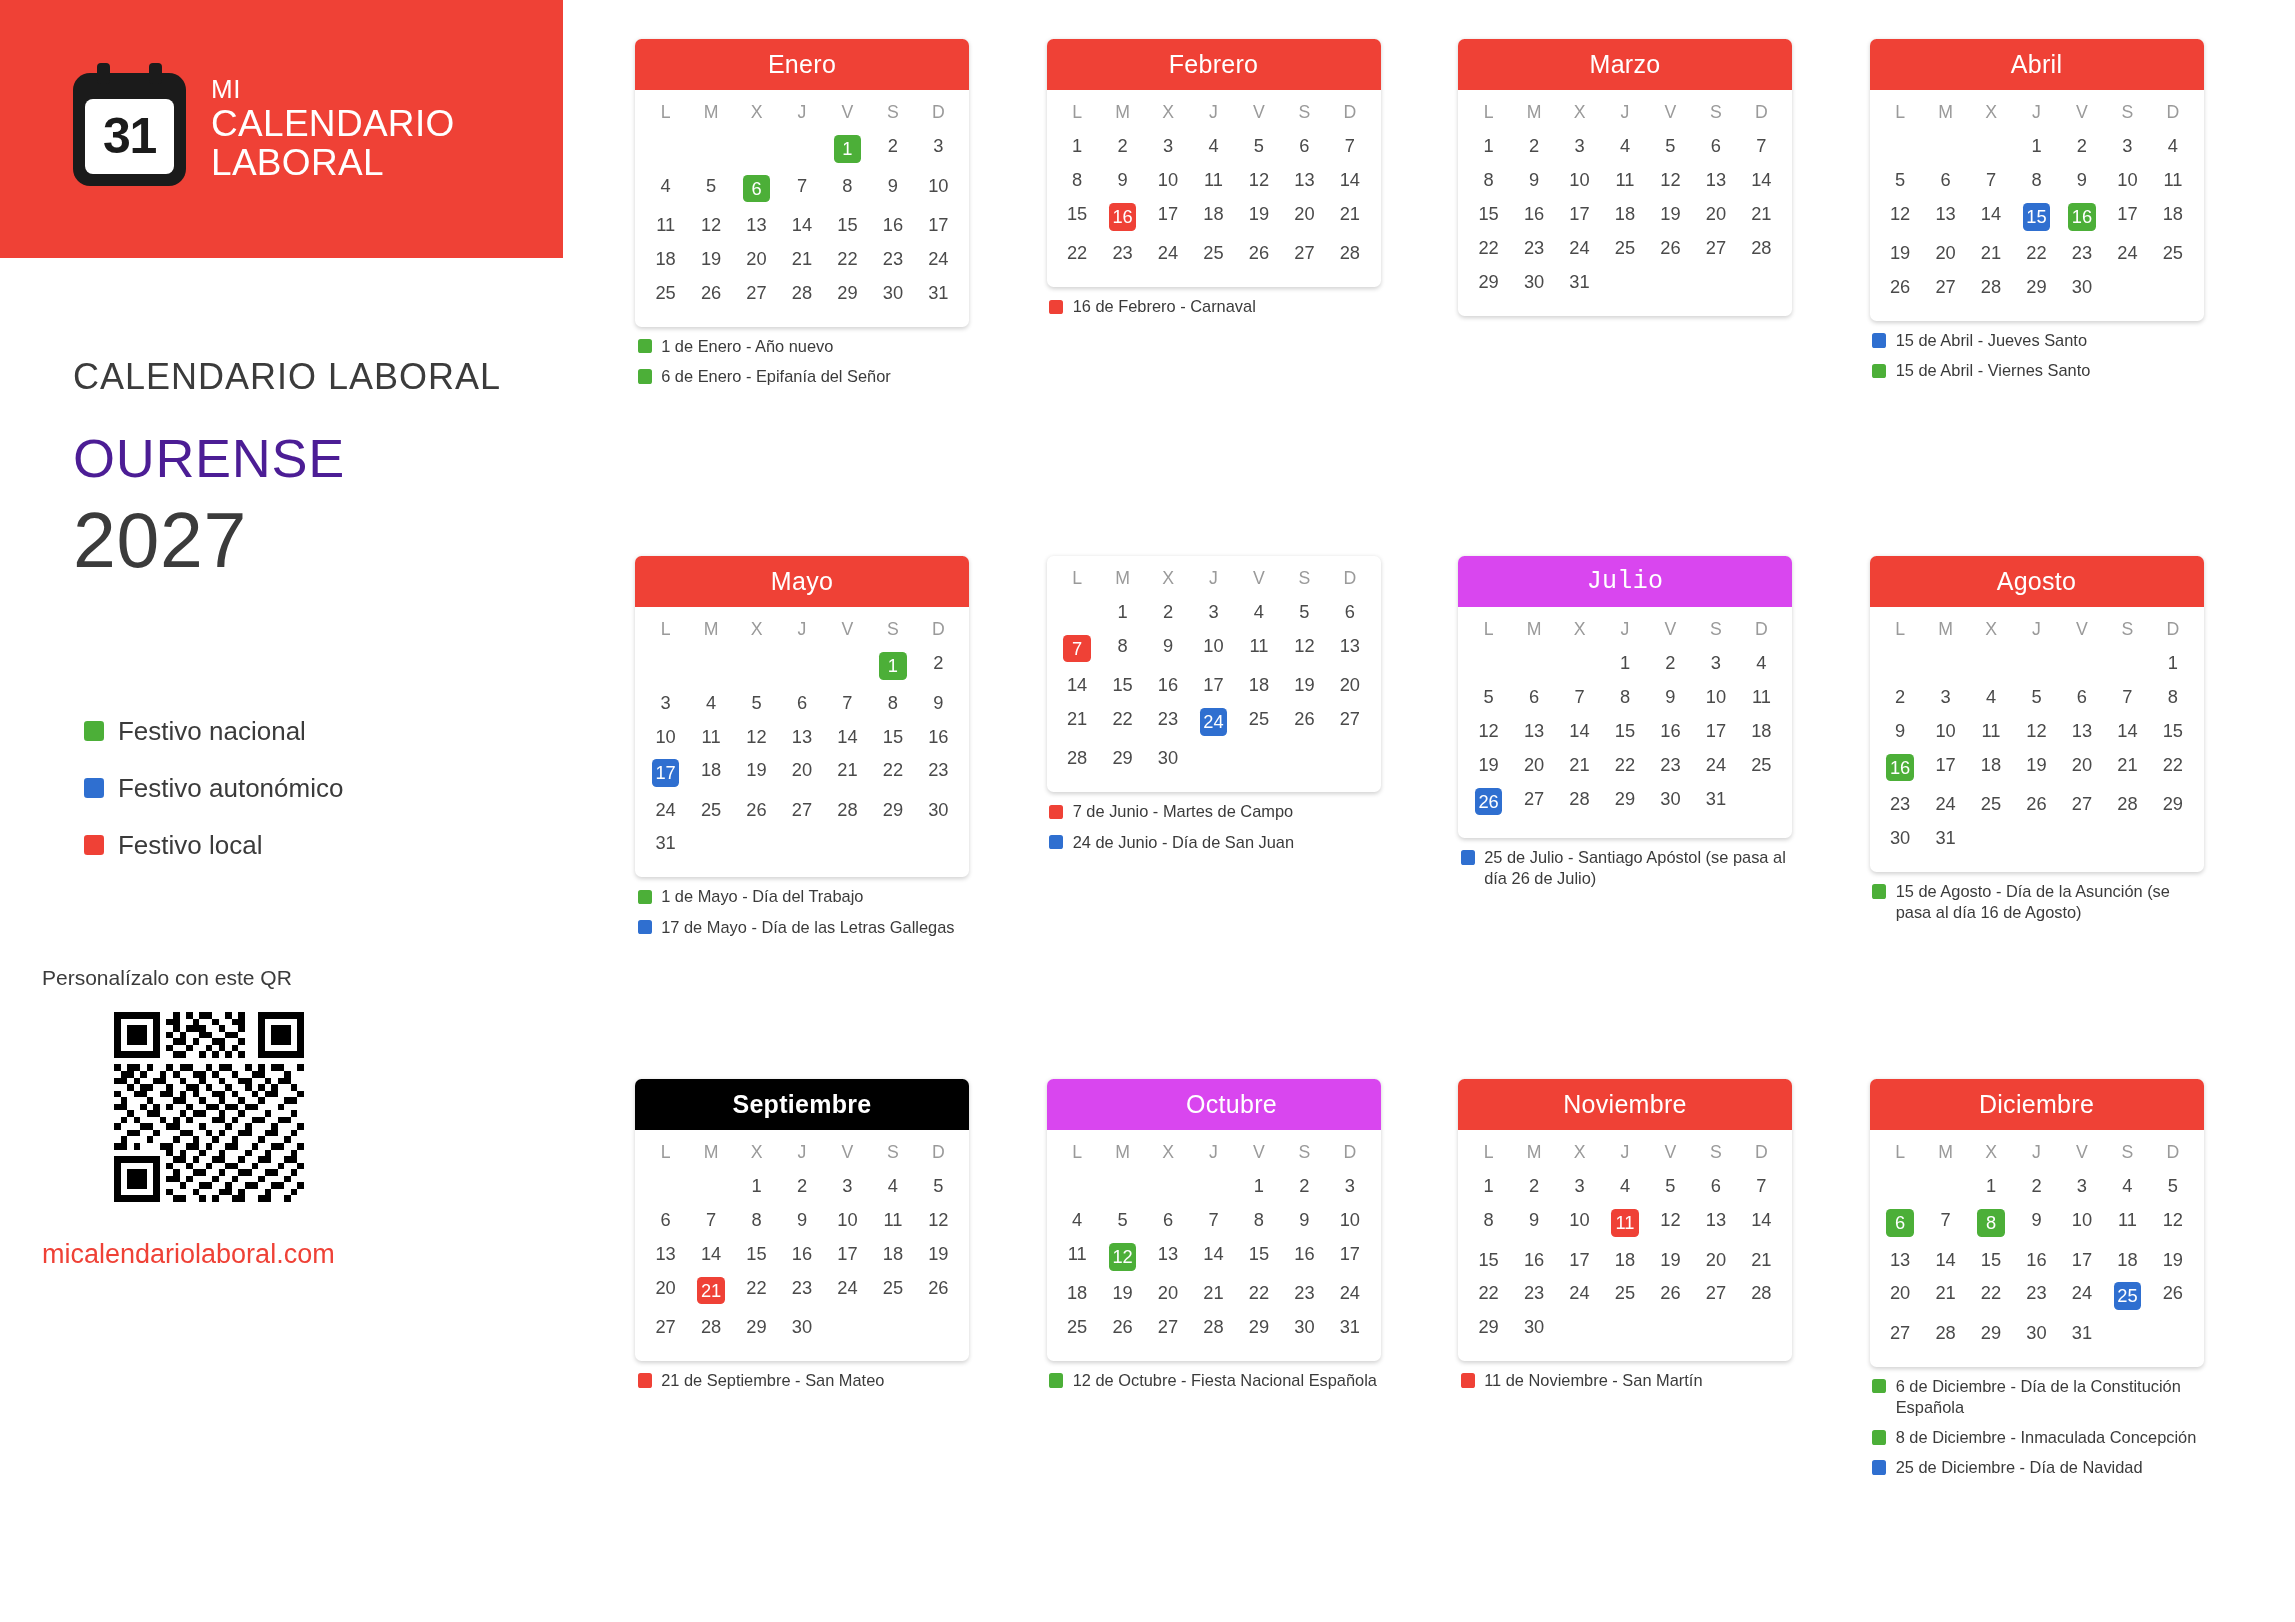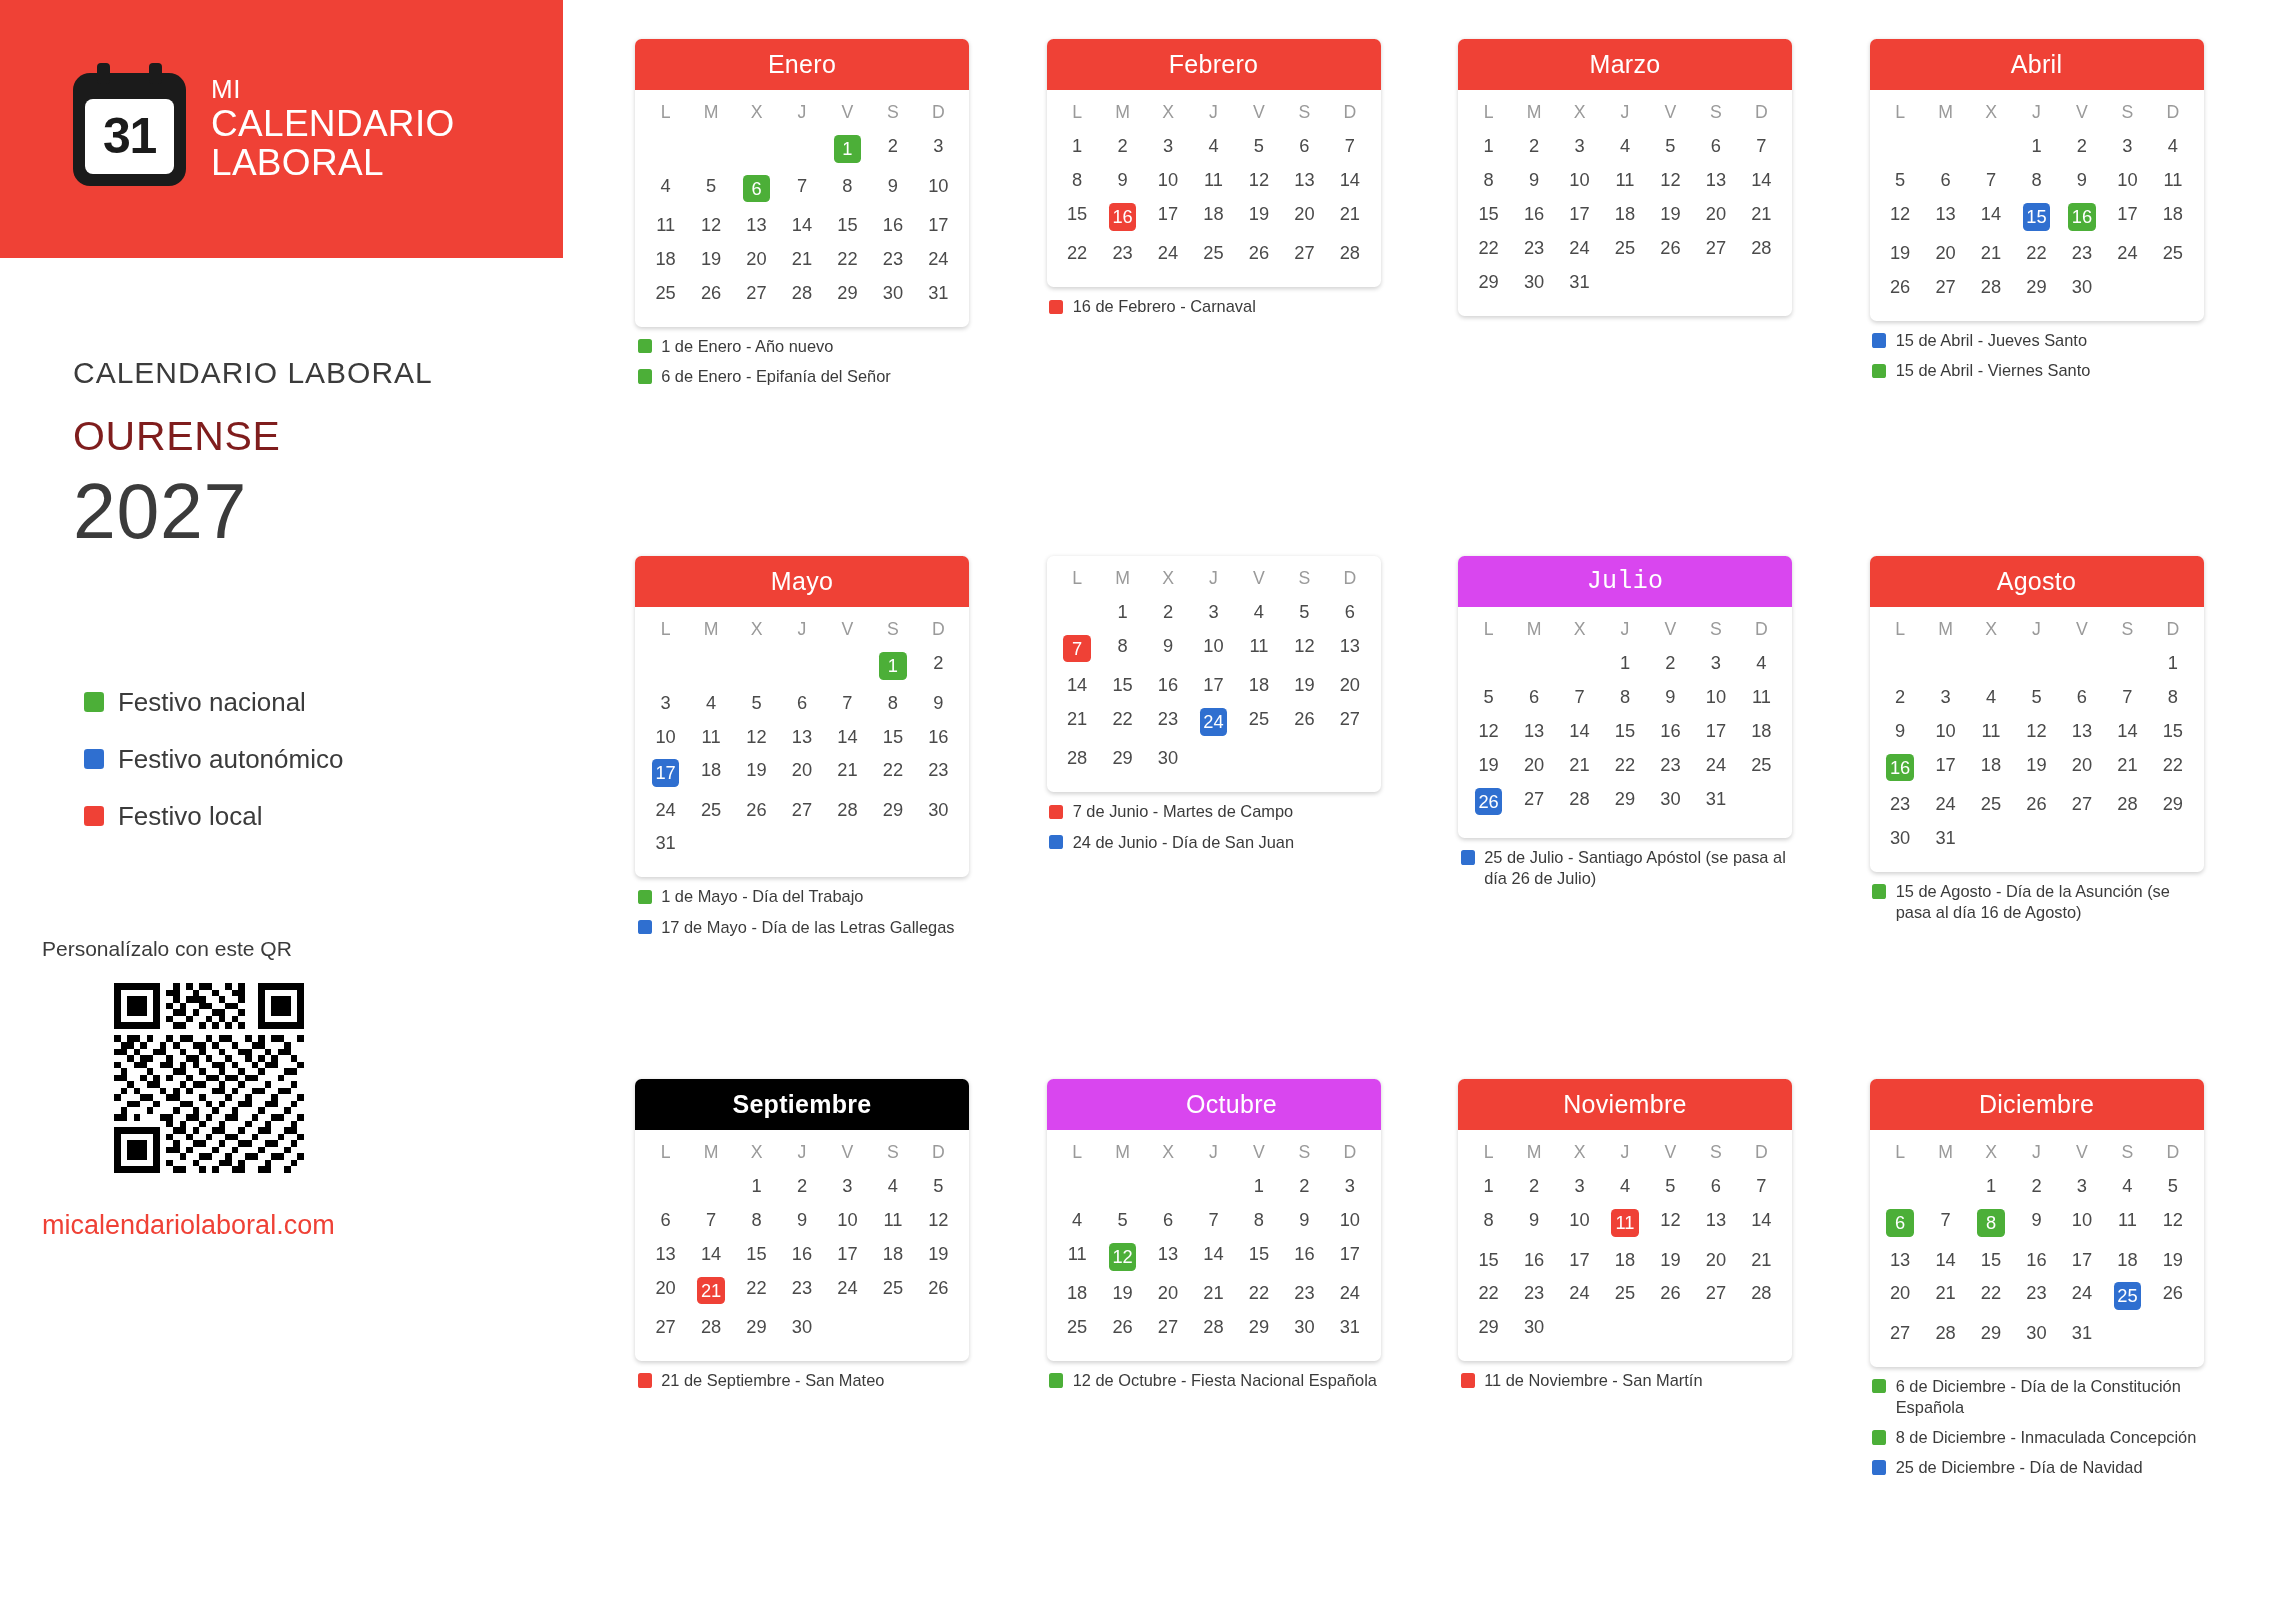--- a/index.html
+++ b/index.html
@@ -64,28 +64,28 @@
   }
   .brand-text .l1 { font-size: 26px; letter-spacing: 0.7px; }
   .brand-text .l2 { font-size: 37px; letter-spacing: 0.3px; }
   .brand-text .l3 { font-size: 37px; letter-spacing: 0.3px; }
 
   .title-block {
     margin-top: 98px;
     padding-left: 73px;
   }
   .title-block .t1 {
-    font-size: 30px;
+    font-size: 36px;
     letter-spacing: 1px;
     color: #3b3b3b;
   }
   .title-block .t2 {
-    font-size: 41px;
-    color: #7f1d1d;
-    margin-top: 23px;
+    font-size: 54px;
+    color: #4c1d95;
+    margin-top: 29px;
     letter-spacing: 0.7px;
   }
   .title-block .t3 {
     font-size: 77px;
     color: #3b3b3b;
     margin-top: 6.5px;
     font-weight: normal;
     letter-spacing: 0.7px;
   }
 

